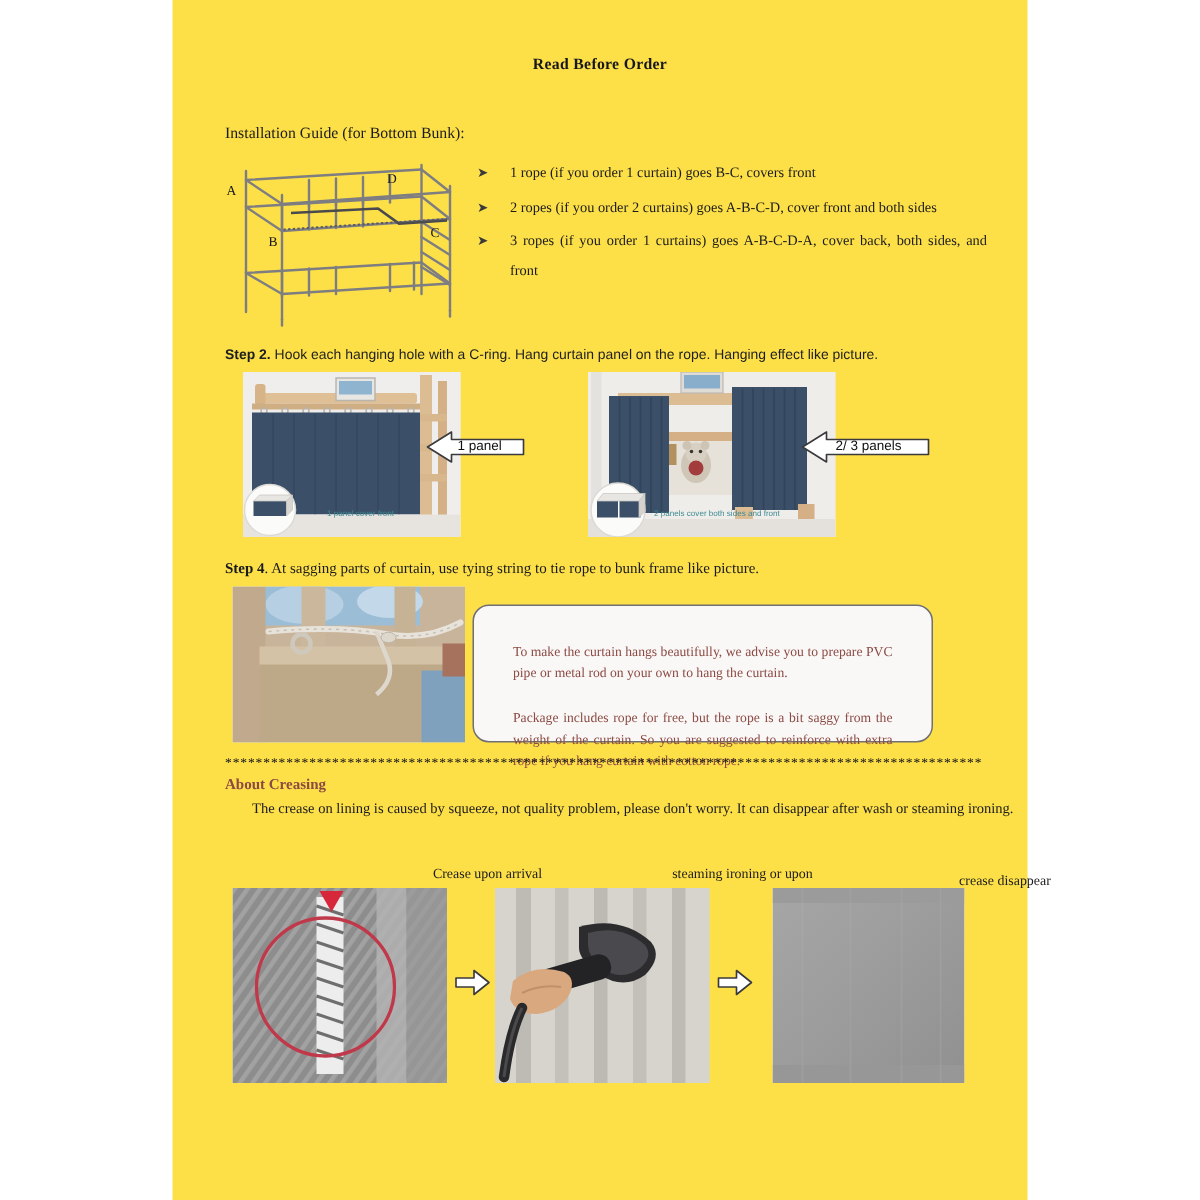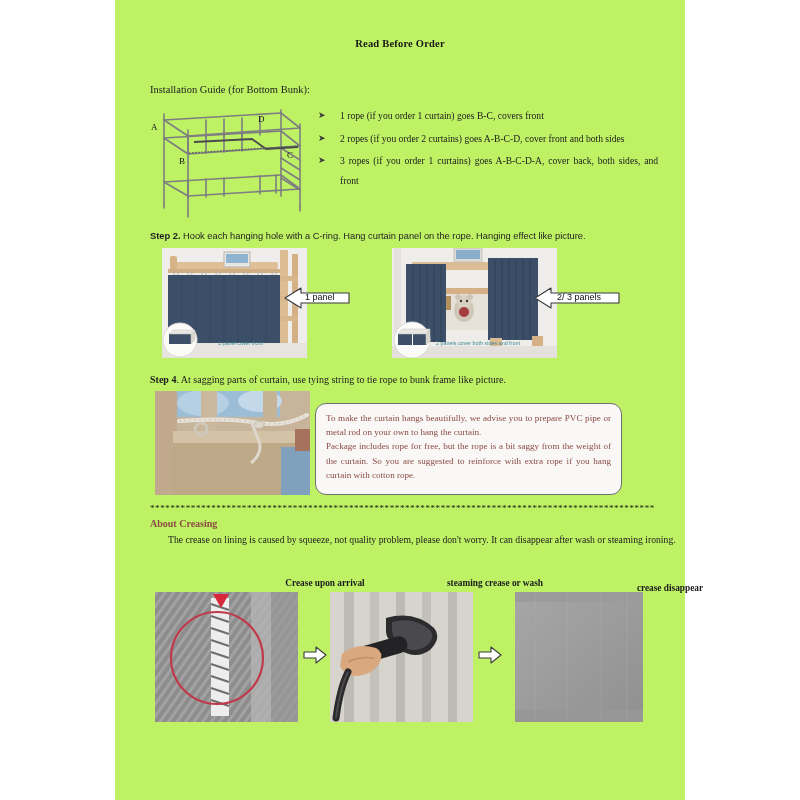--- a/index.html
+++ b/index.html
@@ -18,21 +18,21 @@
     background: #ffffff;
     overflow: hidden;
   }
   
   #page {
     position: absolute;
     left: 115px;
     top: 0px;
     width: 570px;
     height: 800px;
-    background: #bef264;
+    background: #fde047;
     box-shadow: 0 0 0 0 rgba(0,0,0,0);
   }
   .doc-title {
     position: absolute;
     left: 0; top: 38px;
     width: 570px;
     text-align: center;
     font-size: 10.5px;
     font-weight: bold;
     letter-spacing: .2px;
@@ -119,21 +119,21 @@
     position: absolute;
     left: 200px; top: 403px;
     width: 307px; height: 92px;
     border: 1px solid #6f6f74;
     border-radius: 11px;
     background: #f9f8f7;
     box-sizing: border-box;
     padding: 7px 10px 0 10px;
   }
   #note-box p {
-    margin: 0;
+    margin: 16px;
     font-size: 9.1px;
     line-height: 14.2px;
     color: #8c4a44;
     text-align: justify;
     font-family: "Liberation Serif", serif;
   }
 
   
   #stars {
     position: absolute;
@@ -159,21 +159,20 @@
     line-height: 14.5px;
     margin-left: 18px;
   }
 
   
   .cap {
     position: absolute;
     font-size: 9.3px;
     color: #1b1b1e;
     text-align: center;
-    font-weight: bold;
   }
   #cap1 { left: 150px; top: 578px; width: 120px; }
   #cap2 { left: 310px; top: 578px; width: 140px; }
   #cap3 { left: 495px; top: 583px; width: 120px; }
 
   #pb1 { left: 40px; top: 592px; width: 143px; height: 130px; }
   #pb2 { left: 215px; top: 592px; width: 143px; height: 130px; }
   #pb3 { left: 400px; top: 592px; width: 128px; height: 130px; }
 
   .gap-arrow { position: absolute; }
@@ -436,21 +435,21 @@
       <p>To make the curtain hangs beautifully, we advise you to prepare PVC pipe or metal rod on your own to hang the curtain.</p>
       <p>Package includes rope for free, but the rope is a bit saggy from the weight of the curtain. So you are suggested to reinforce with extra rope if you hang curtain with cotton rope.</p>
     </div>
 
     <div id="stars">****************************************************************************************************</div>
 
     <div class="blk creasing-head">About Creasing</div>
     <div class="blk creasing-body">The crease on lining is caused by squeeze, not quality problem, please don't worry. It can disappear after wash or steaming ironing.</div>
 
     <div class="cap" id="cap1">Crease upon arrival</div>
-    <div class="cap" id="cap2">steaming crease or wash</div>
+    <div class="cap" id="cap2">steaming ironing or upon</div>
     <div class="cap" id="cap3">crease disappear</div>
 
     <div class="photo" id="pb1">
       <svg width="143" height="130" viewBox="0 0 143 130">
         <rect width="143" height="130" fill="#8f8f8f"></rect>
         <defs>
           <pattern id="diag" width="7" height="7" patternUnits="userSpaceOnUse" patternTransform="rotate(35)">
             <rect width="7" height="7" fill="#8d8d8d"></rect>
             <rect width="3" height="7" fill="#a2a2a2"></rect>
           </pattern>

